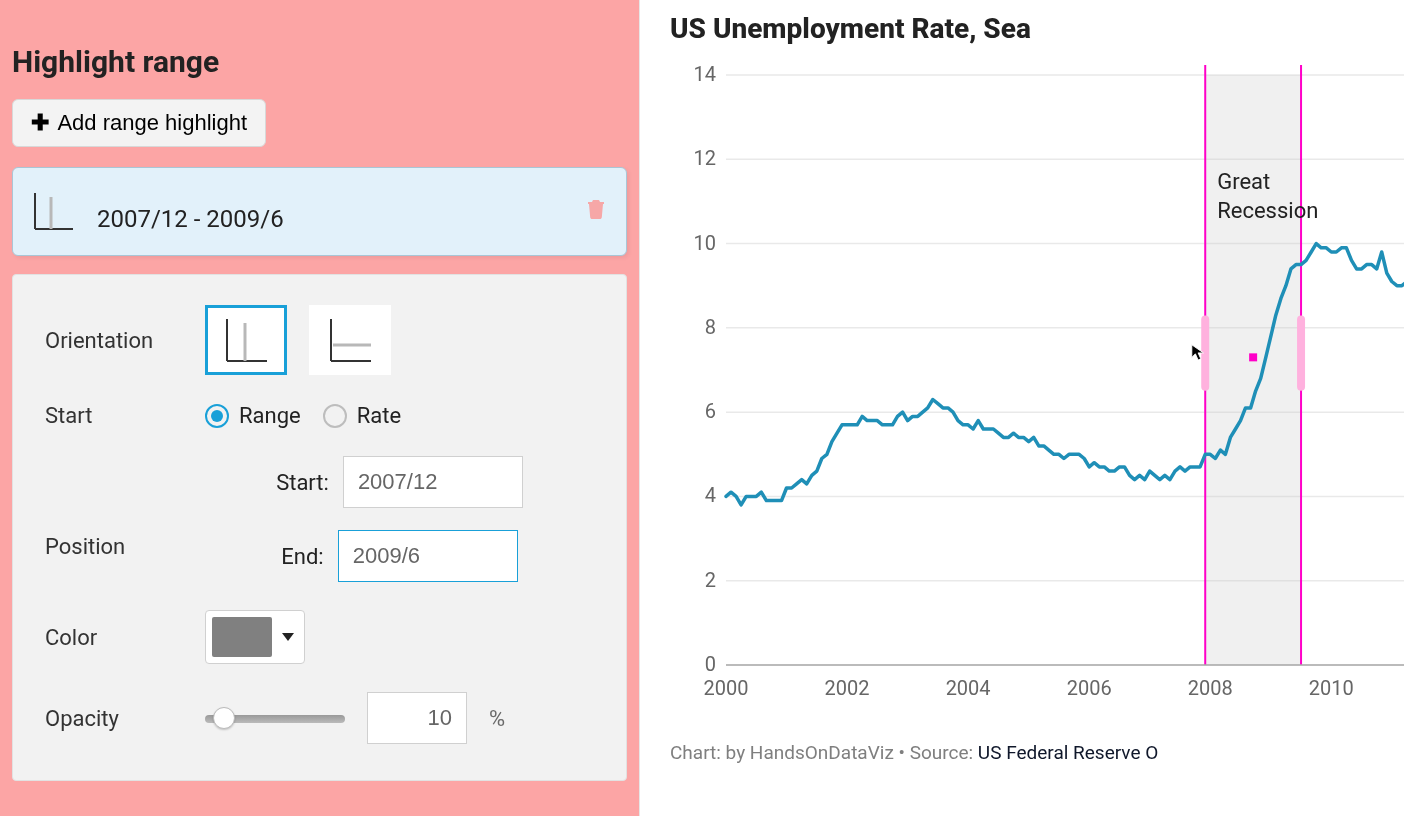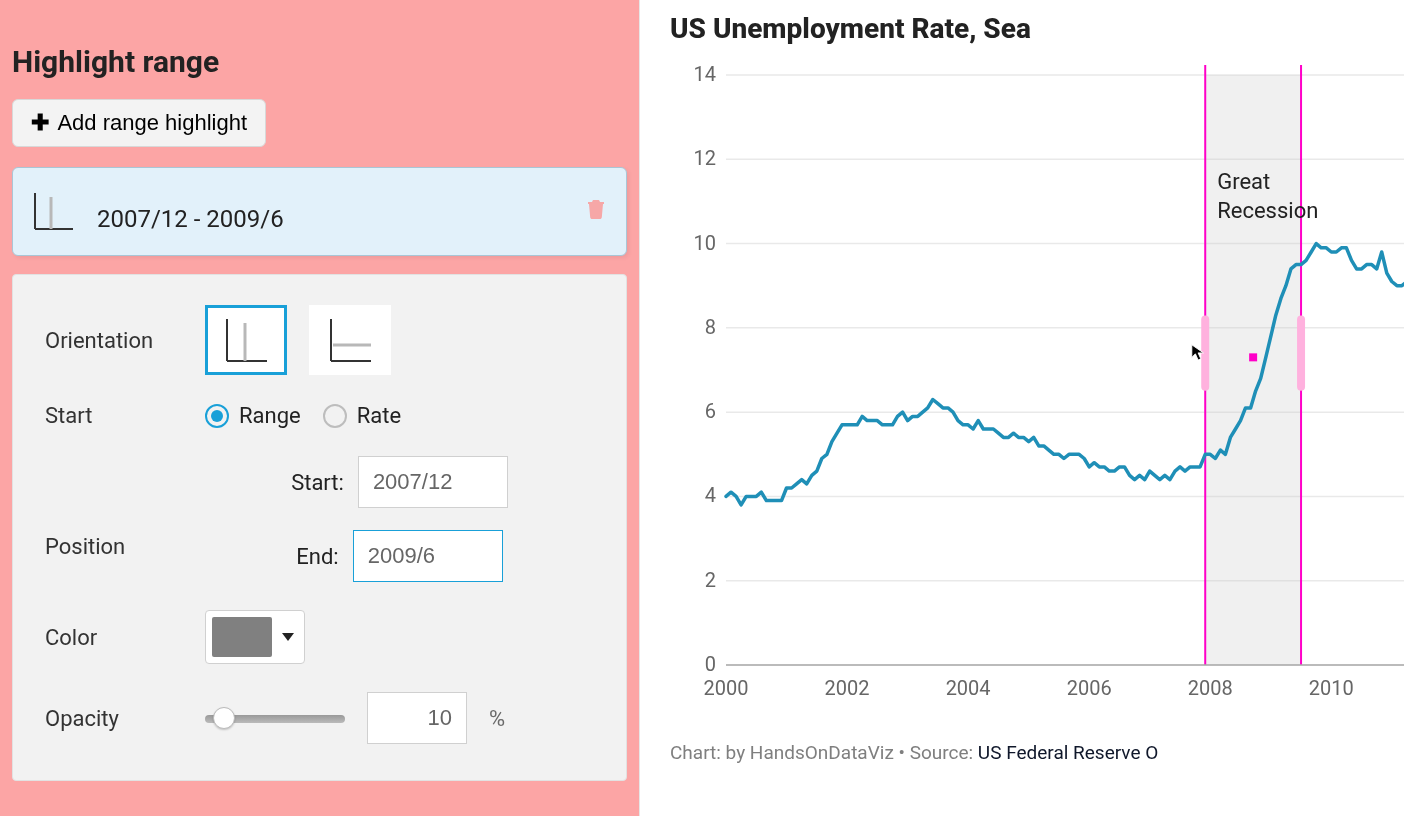--- a/index.html
+++ b/index.html
@@ -29,21 +29,21 @@
   .orient svg { width:50px; height:50px; }
 
   .radio { display:flex; align-items:center; gap:10px; cursor:pointer; }
   .radio .circle { width:24px; height:24px; border:2px solid #bdbdbd; border-radius:50%; display:flex; align-items:center; justify-content:center; }
   .radio.checked .circle { border-color:#19a0d8; }
   .radio.checked .circle::after { content:""; width:12px; height:12px; background:#19a0d8; border-radius:50%; }
 
   .pos-group{ display:flex; flex-direction:column; gap:22px;}
   .pos-line{ display:flex; align-items:center; gap:14px; }
   .pos-line label{font-size:22px;}
-  .txtin { font-size:22px; padding:12px 14px; border:1px solid #d0d0d0; background:#fff; color:#666; width:150px; }
+  .txtin { font-size:22px; padding:12px 14px; border:1px solid #d0d0d0; background:#fff; color:#666; width:180px; }
   .txtin.focused { border:1px solid #19a0d8; }
 
   .color-swatch { display:flex; align-items:center; border:1px solid #d0d0d0; border-radius:4px; background:#fff; padding:6px 10px 6px 6px; gap:10px; cursor:pointer; }
   .color-swatch .sw { width:60px; height:40px; background:#808080; border-radius:2px;}
   .color-swatch .caret { width:0; height:0; border-left:6px solid transparent; border-right:6px solid transparent; border-top:8px solid #222; }
 
   .slider { position:relative; width:140px; height:10px; }
   .slider .track { position:absolute; left:0; right:0; top:2px; height:8px; border-radius:4px; background:linear-gradient(to bottom,#999,#bbb); }
   .slider .thumb { position:absolute; top:-6px; left:8px; width:22px; height:22px; background:#fff; border:1px solid #bbb; border-radius:50%; box-shadow:0 1px 2px rgba(0,0,0,0.2);}
   .opac-in { width:100px; text-align:right; }

